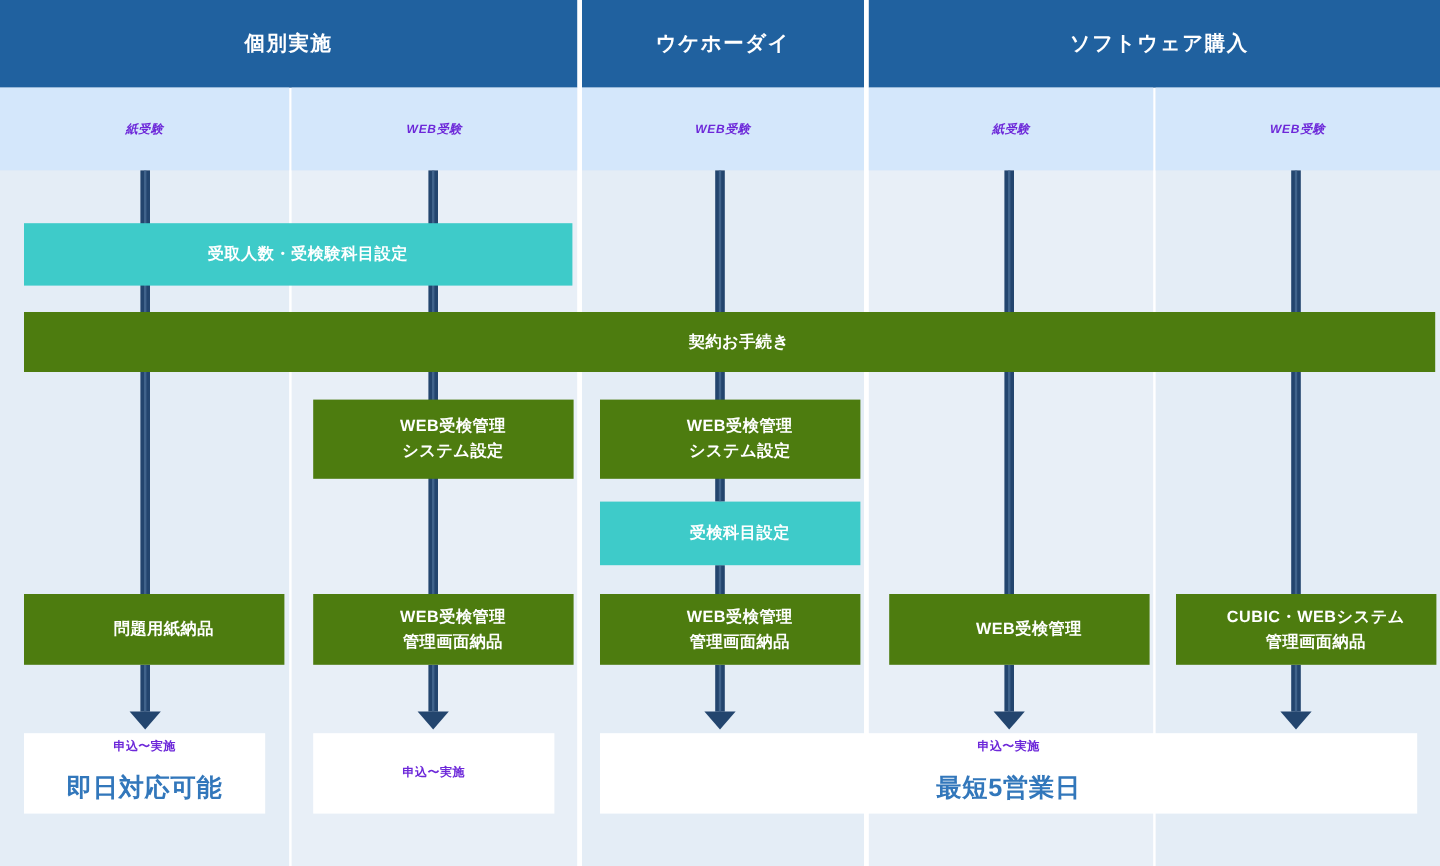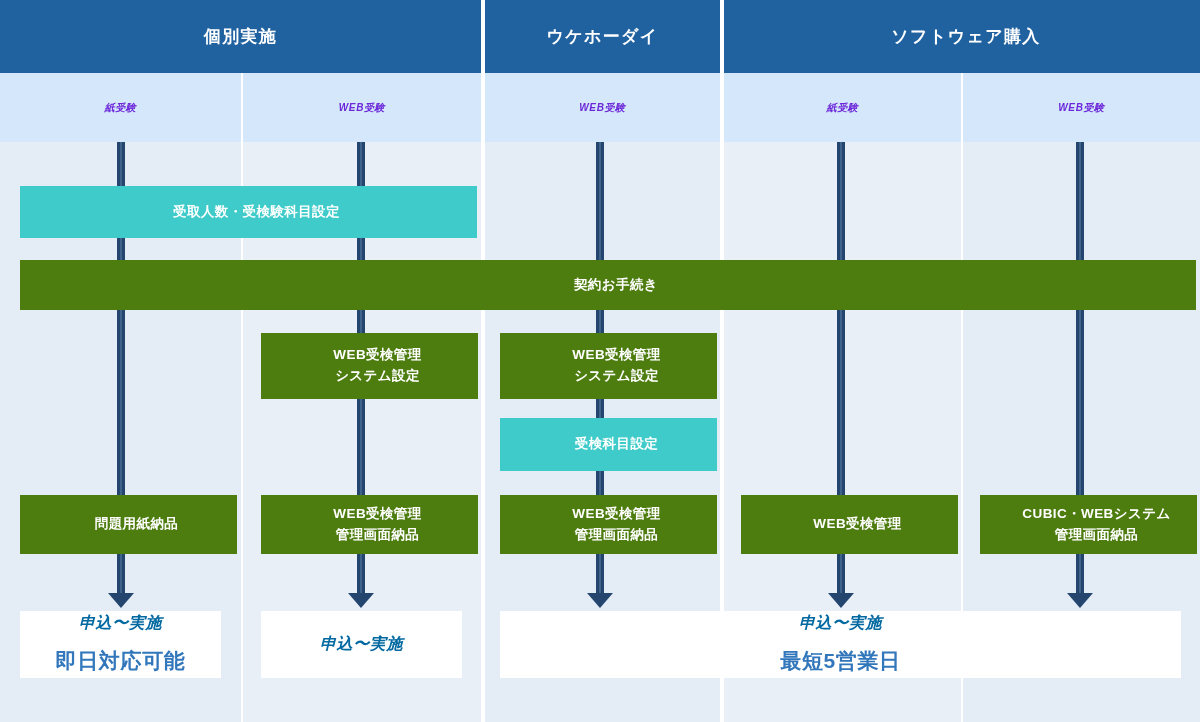--- a/index.html
+++ b/index.html
@@ -45,22 +45,22 @@
   .box{position:absolute;display:flex;flex-direction:column;
        align-items:center;justify-content:center;text-align:left;padding-left:16px;}
   .box.blue{background:#4d7c0f;}
   .box.teal{background:#3ecbc9;}
   .box span{color:#ffffff;font-size:13.5px;font-weight:bold;line-height:1.55;
             letter-spacing:.03em;display:block;}
 
   
   .result{position:absolute;background:#ffffff;display:flex;flex-direction:column;
           align-items:center;justify-content:center;text-align:center;}
-  .result .rsmall{color:#0369a1;font-size:16px;font-weight:bold;letter-spacing:.04em;
-                  line-height:1.4;font-style:italic;}
+  .result .rsmall{color:#6d28d9;font-size:10px;font-weight:bold;letter-spacing:.04em;
+                  line-height:1.4;}
   .result .rbig{color:#3277bb;font-size:21px;font-weight:bold;letter-spacing:.03em;
                 line-height:1.45;margin-top:12px;}
 </style>
 </head>
 <body>
 
 <div id="chart">
 
   <div class="colbg" style="left:0px;width:241px;"></div>
   <div class="colbg alt" style="left:243px;width:238px;"></div>

